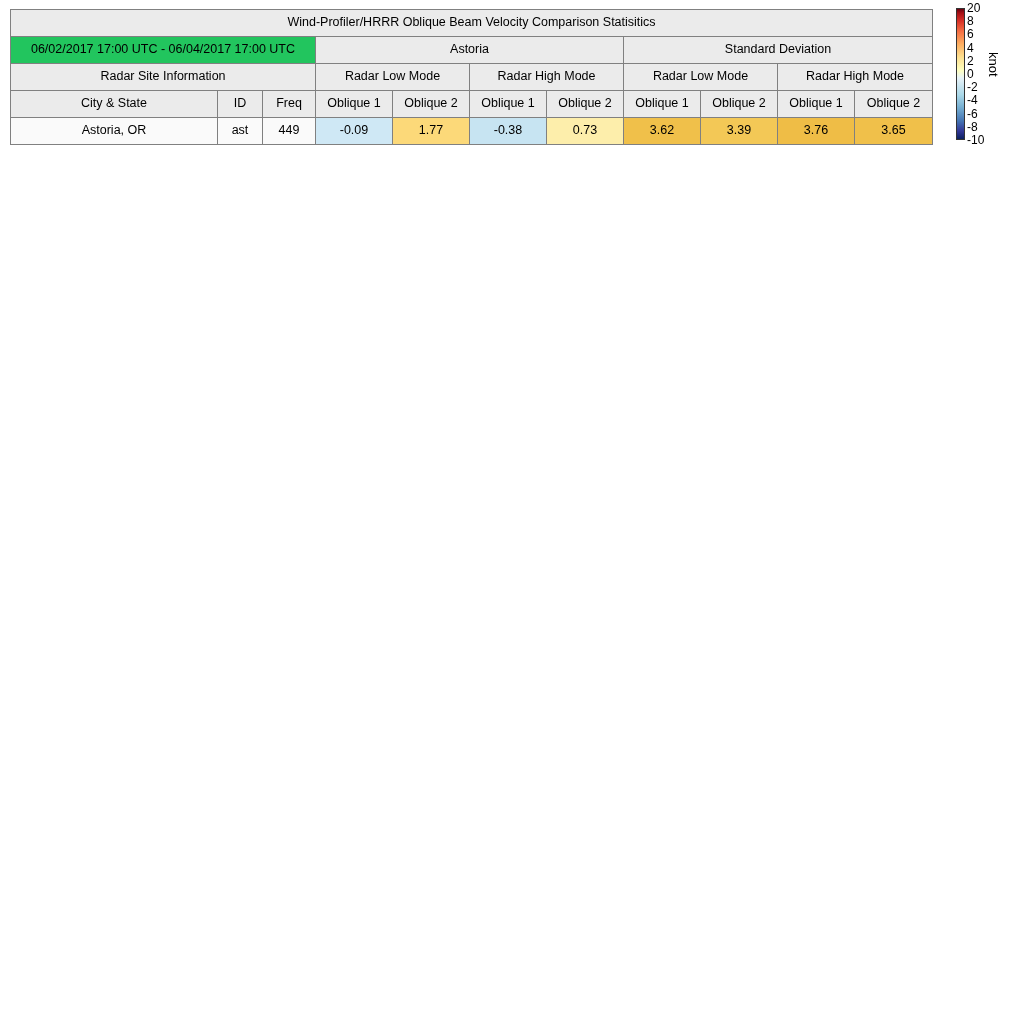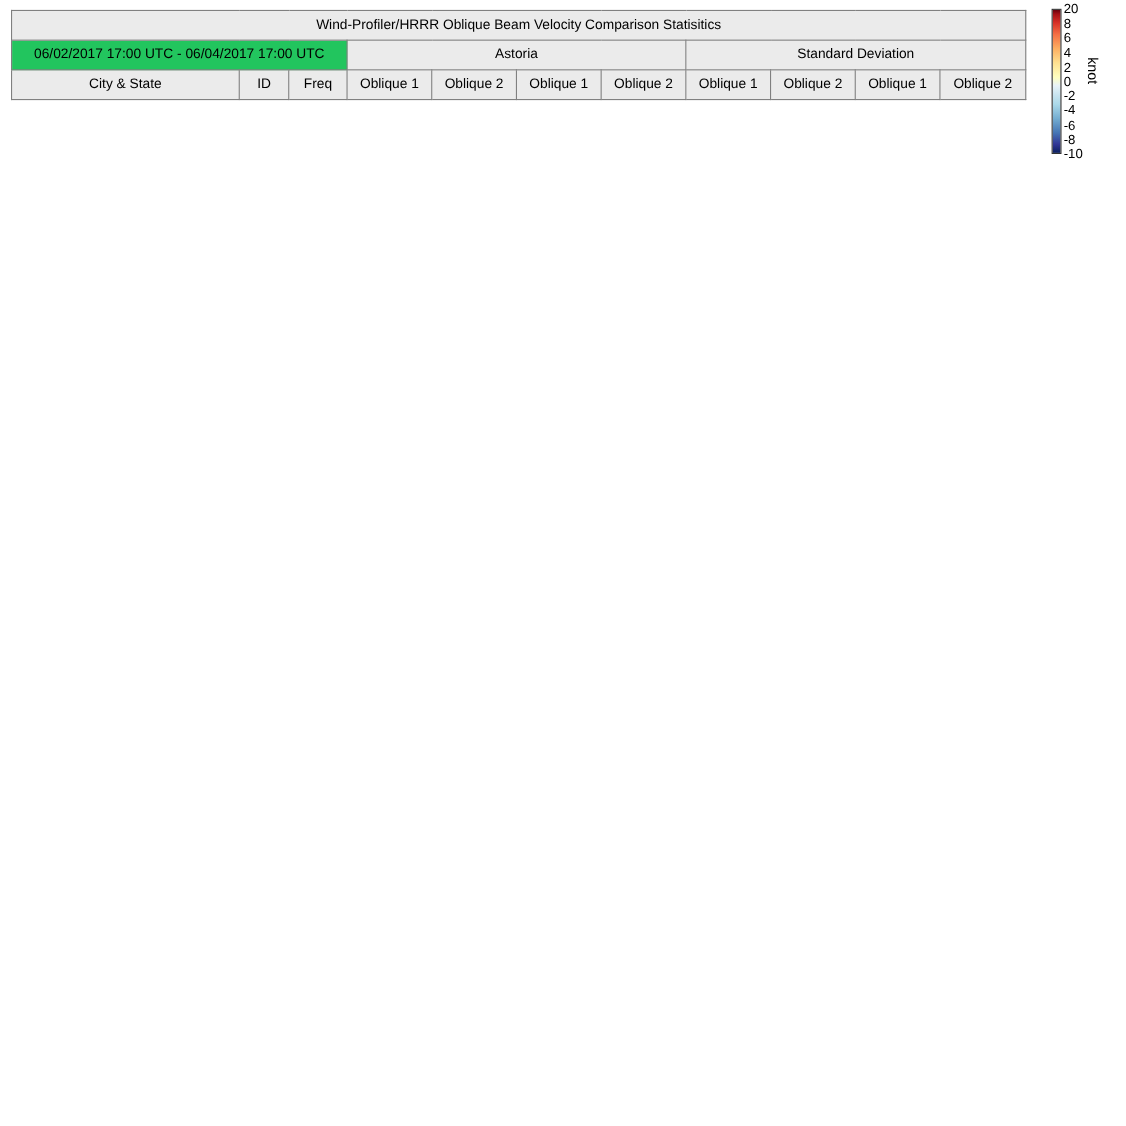--- a/index.html
+++ b/index.html
@@ -153,31 +153,51 @@
       <tbody>
         <tr>
           <td class="hdr" colspan="11">Wind-Profiler/HRRR Oblique Beam Velocity Comparison Statisitics</td>
         </tr>
         <tr>
           <td class="daterange" colspan="3">06/02/2017 17:00 UTC - 06/04/2017 17:00 UTC</td>
           <td class="hdr" colspan="4">Astoria</td>
           <td class="hdr" colspan="4">Standard Deviation</td>
         </tr>
         <tr>
+          <td class="hdr" colspan="3">Radar Site Information</td>
+          <td class="hdr" colspan="2">Radar Low Mode</td>
+          <td class="hdr" colspan="2">Radar High Mode</td>
+          <td class="hdr" colspan="2">Radar Low Mode</td>
+          <td class="hdr" colspan="2">Radar High Mode</td>
+        </tr>
+        <tr>
           <td class="hdr">City &amp; State</td>
           <td class="hdr">ID</td>
           <td class="hdr">Freq</td>
           <td class="hdr">Oblique 1</td>
           <td class="hdr">Oblique 2</td>
           <td class="hdr">Oblique 1</td>
           <td class="hdr">Oblique 2</td>
           <td class="hdr">Oblique 1</td>
           <td class="hdr">Oblique 2</td>
           <td class="hdr">Oblique 1</td>
           <td class="hdr">Oblique 2</td>
+        </tr>
+        <tr>
+          <td class="datacell">Astoria, OR</td>
+          <td class="datacell">ast</td>
+          <td class="datacell">449</td>
+          <td class="valcell" style="background-color: rgb(207, 232, 245);">-0.09</td>
+          <td class="valcell" style="background-color: rgb(252, 217, 121);">1.77</td>
+          <td class="valcell" style="background-color: rgb(199, 228, 242);">-0.38</td>
+          <td class="valcell" style="background-color: rgb(253, 238, 171);">0.73</td>
+          <td class="valcell" style="background-color: rgb(240, 192, 74);">3.62</td>
+          <td class="valcell" style="background-color: rgb(243, 200, 86);">3.39</td>
+          <td class="valcell" style="background-color: rgb(239, 189, 70);">3.76</td>
+          <td class="valcell" style="background-color: rgb(240, 192, 74);">3.65</td>
         </tr>
       </tbody>
     </table>
   </div>
 
   <div class="cbar-group">
     <div class="cbar"></div>
     <div class="cbar-ticks" id="cbar-ticks">
         <div class="cbar-tick" style="top: -6px;">20</div>
         <div class="cbar-tick" style="top: 7.2px;">8</div>

